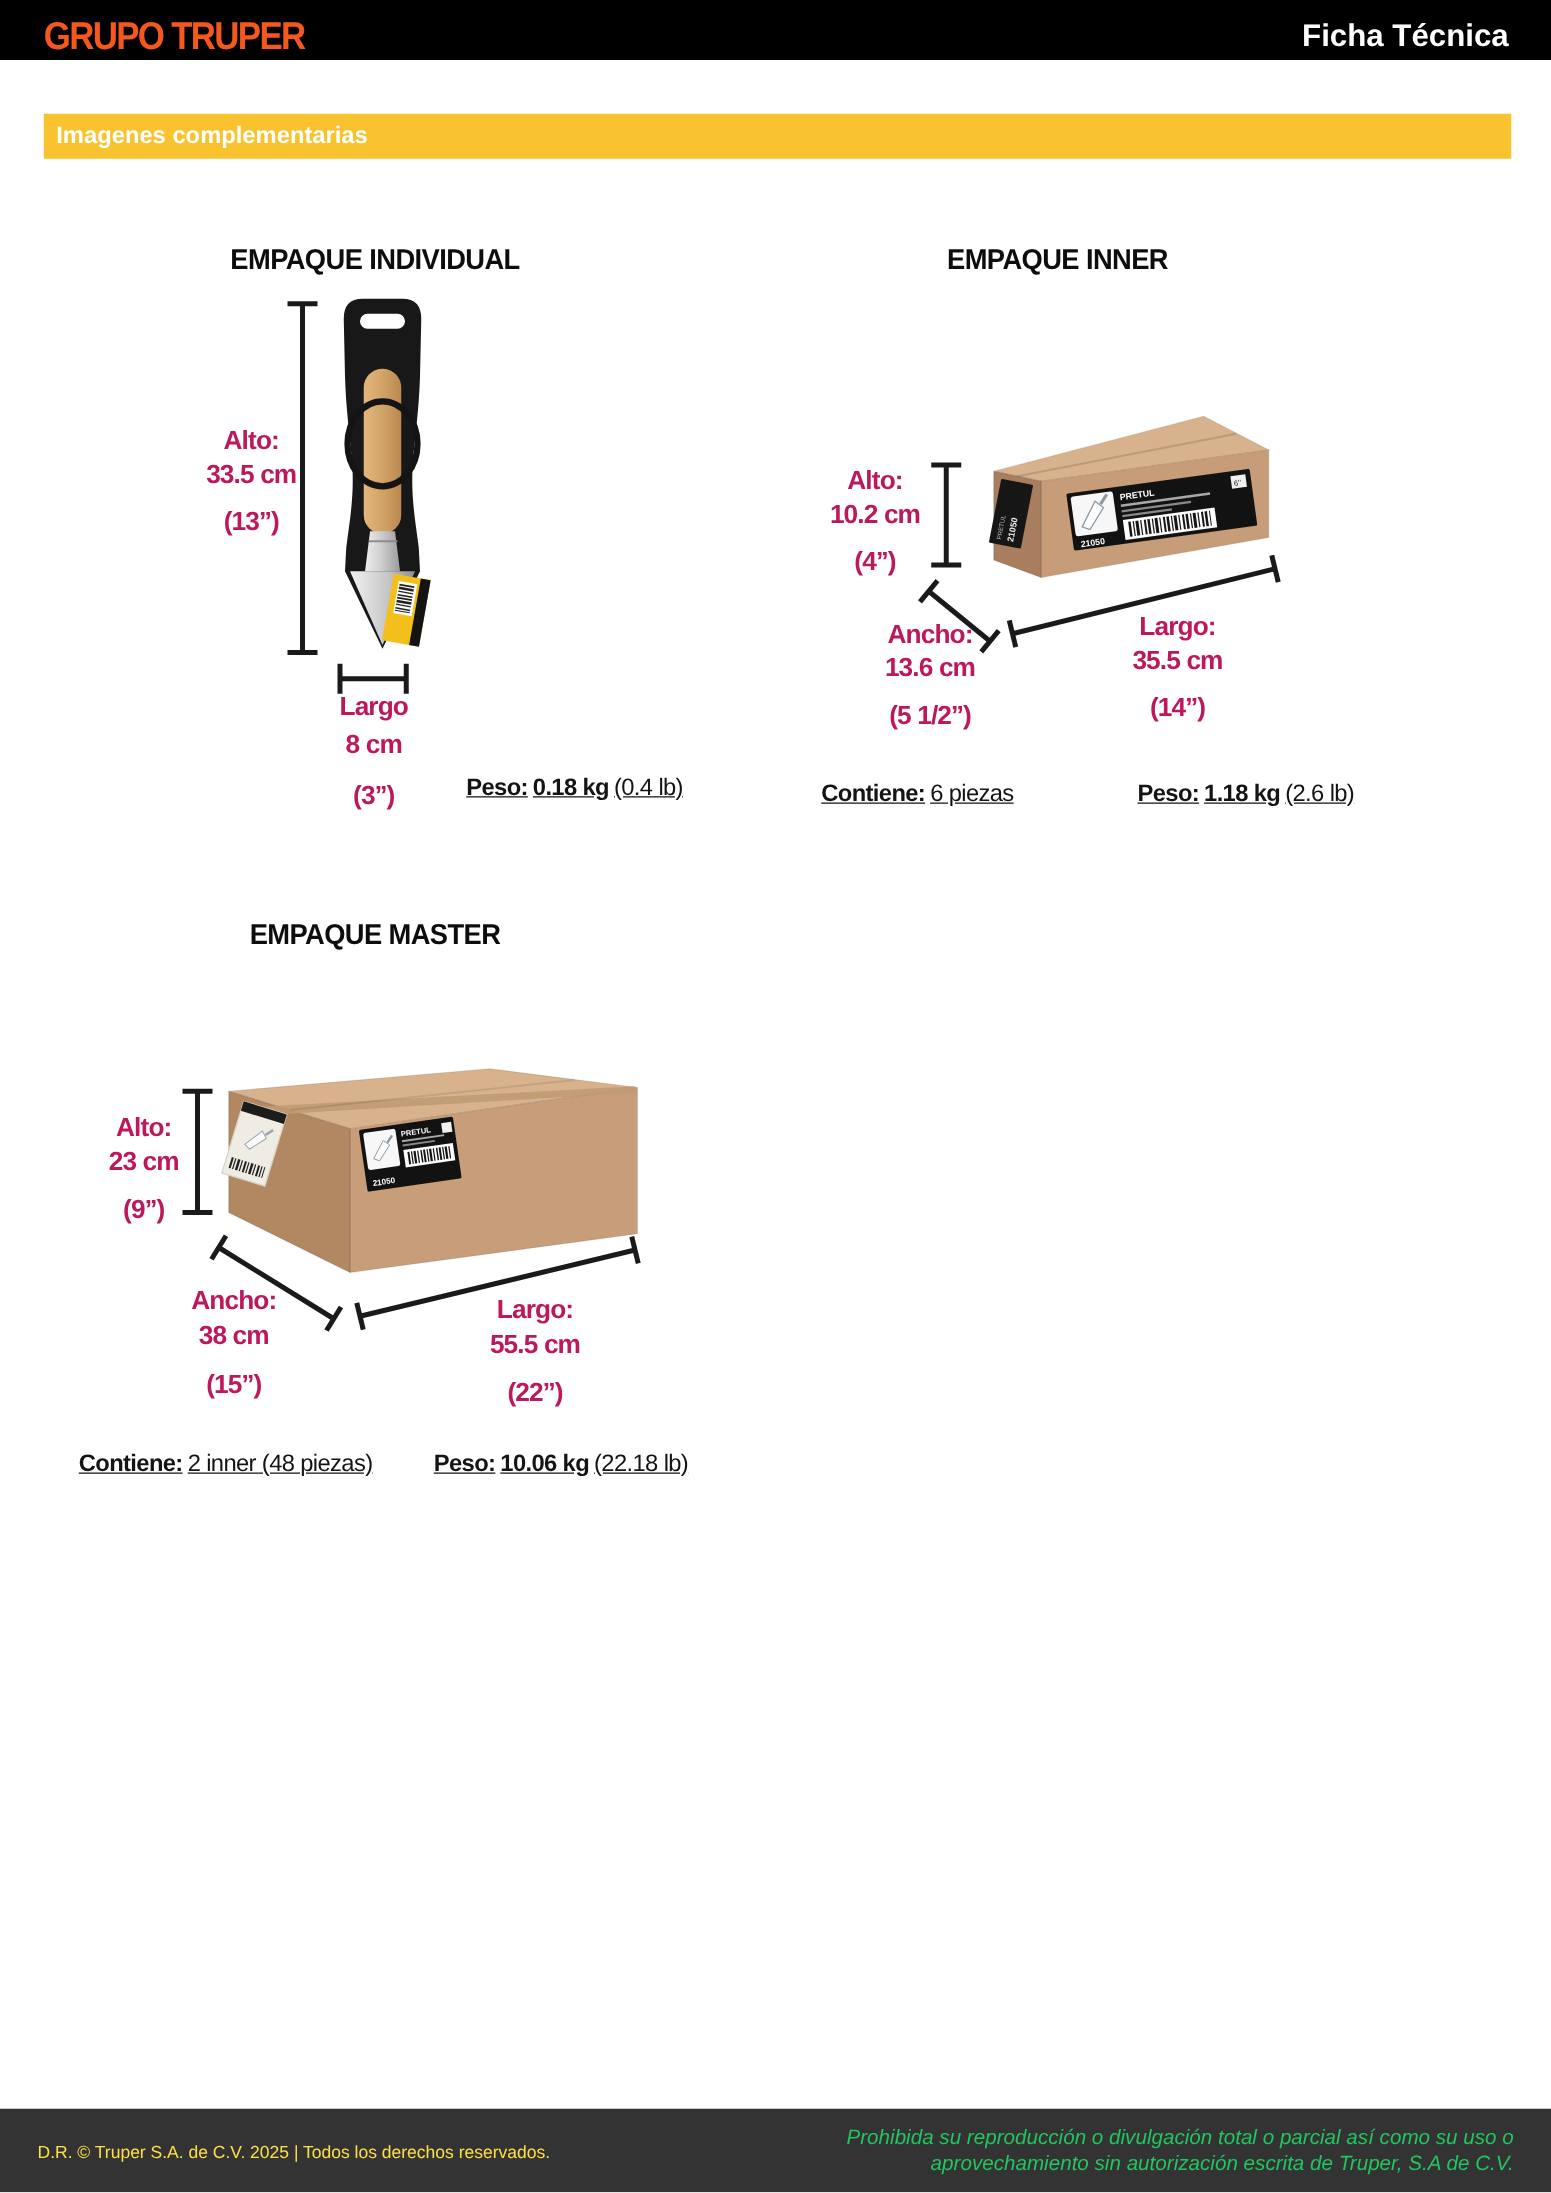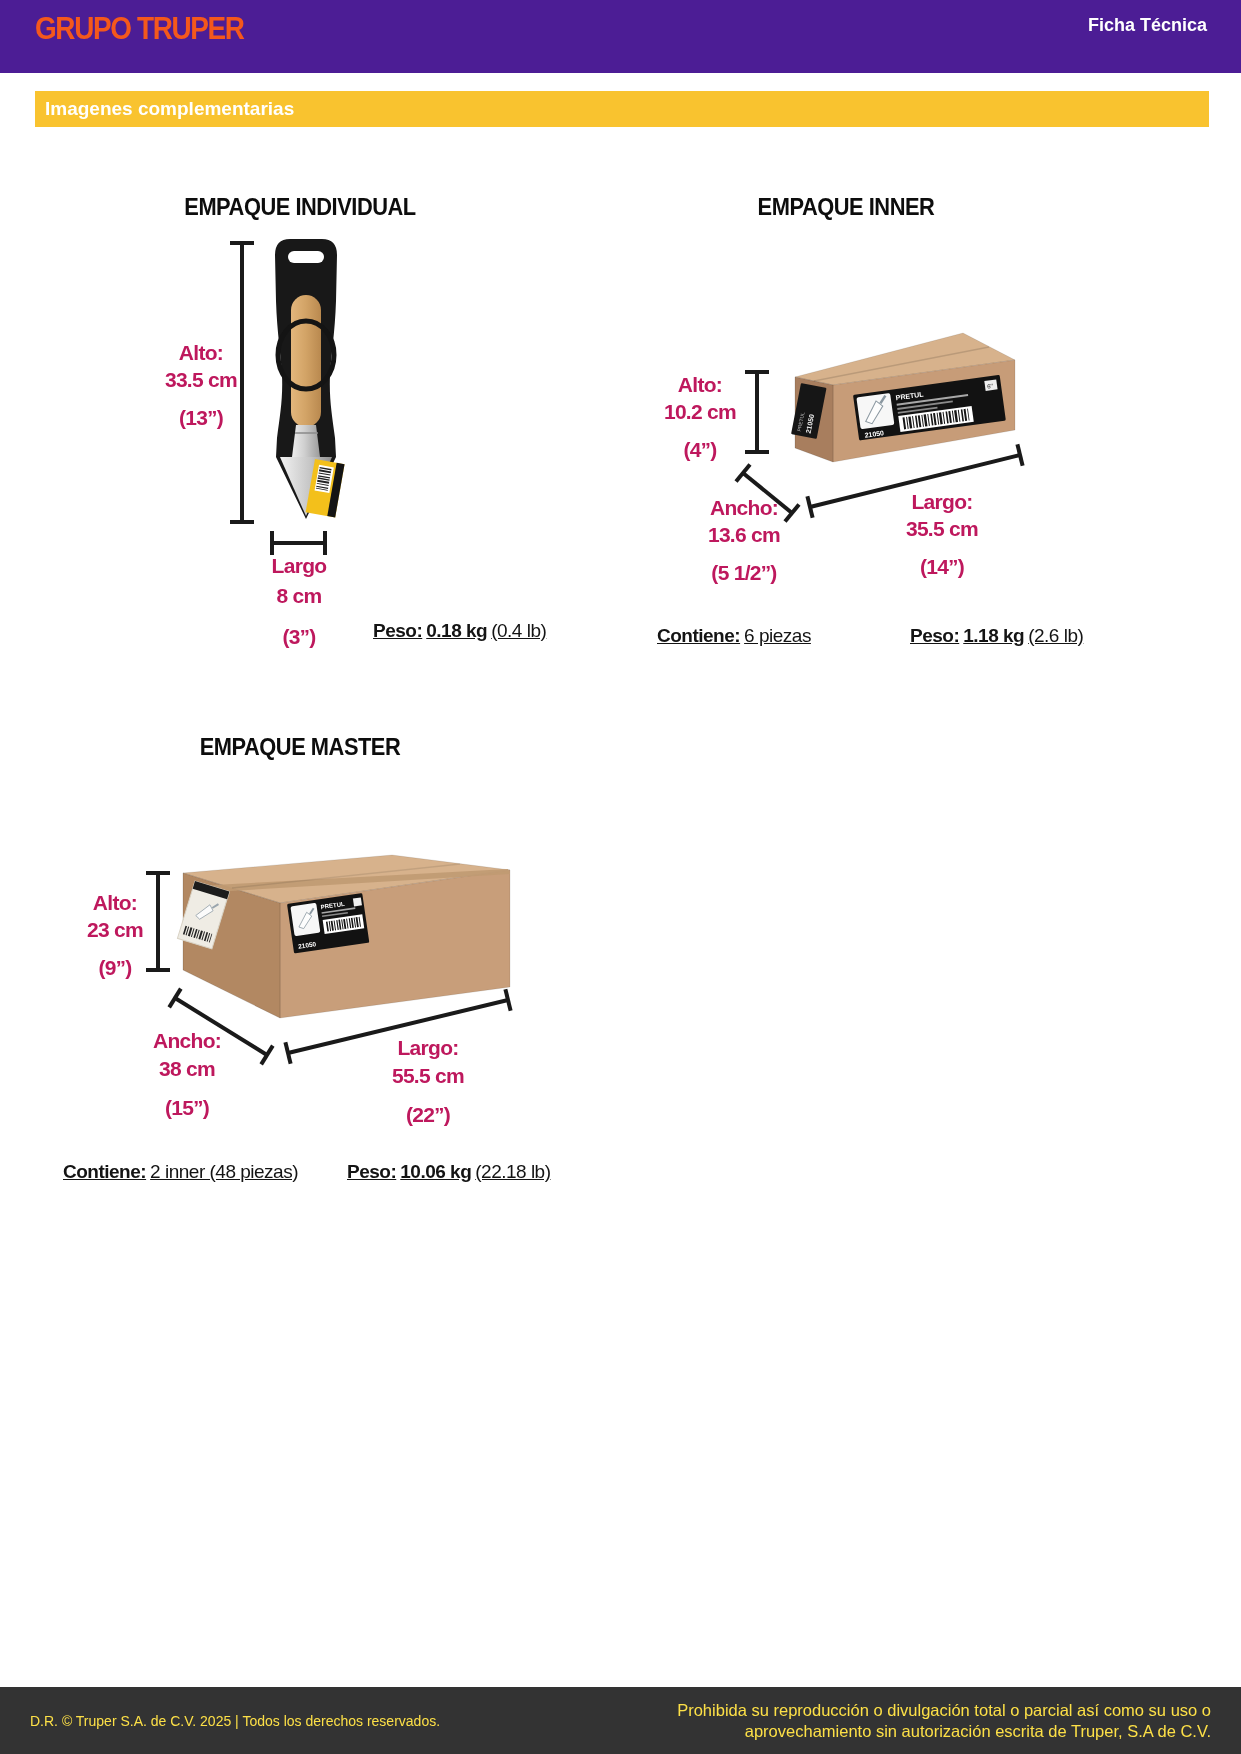--- a/index.html
+++ b/index.html
@@ -1,38 +1,38 @@
 <!DOCTYPE html>
 <html><head>
 <meta charset="utf-8">
 <style>
   html,body{margin:0;padding:0;background:#ffffff;}
   .page{position:relative;width:1241px;height:1754px;background:#fff;
         font-family:"Liberation Sans",sans-serif;color:#141414;overflow:hidden;}
-  .hdr{position:absolute;top:0;left:0;width:100%;height:73px;background:#4c1d95;text-align:right;}
+  .hdr{position:absolute;top:0;left:0;width:100%;height:48px;background:#000000;text-align:right;}
   .brand{position:absolute;left:35px;top:11px;font-size:31px;font-weight:800;color:#f4581c;
          letter-spacing:-1.5px;transform:scaleX(.9);transform-origin:left center;white-space:nowrap;}
-  .doctitle{position:absolute;right:34px;top:15px;font-size:18px;font-weight:600;color:#ffffff;}
+  .doctitle{position:absolute;right:34px;top:15px;font-size:25px;font-weight:600;color:#ffffff;}
   .banner{position:absolute;left:35px;top:91px;width:1174px;height:36px;background:#f9c32f;
           color:#fff;font-weight:700;font-size:19px;line-height:36px;padding-left:10px;
           box-sizing:border-box;}
   .sec-title{position:absolute;text-align:center;font-size:23px;font-weight:700;
              letter-spacing:-.5px;transform:scaleX(.95);white-space:nowrap;color:#0d0d0d;}
   .dim{position:absolute;text-align:center;font-weight:700;font-size:21px;line-height:27px;
        letter-spacing:-.7px;color:#be185d;}
   .dim .in{font-weight:700;margin-top:11px;}
   .meta{position:absolute;font-size:19px;letter-spacing:-.5px;white-space:nowrap;color:#141414;text-decoration:underline;}
   .meta span{margin-right:4px;}
   .meta .b{font-weight:700;}
   .gfx{position:absolute;overflow:visible;}
   .ftr{position:absolute;left:0;bottom:0;width:100%;height:67px;background:#333333;}
   .ftr-left{position:absolute;left:30px;top:50%;transform:translateY(-50%);
             color:#fde047;font-size:14px;}
   .ftr-right{position:absolute;right:30px;top:50%;transform:translateY(-50%);
-             color:#fde047;font-size:16.5px;text-align:right;line-height:21px;}
+             color:#22c55e;font-size:16.5px;text-align:right;line-height:21px;font-style:italic;}
 </style>
 </head>
 <body>
 
 <div class="page">
 
   <div class="hdr">
     <div class="brand">GRUPO TRUPER</div>
     <div class="doctitle">Ficha Técnica</div>
   </div>

